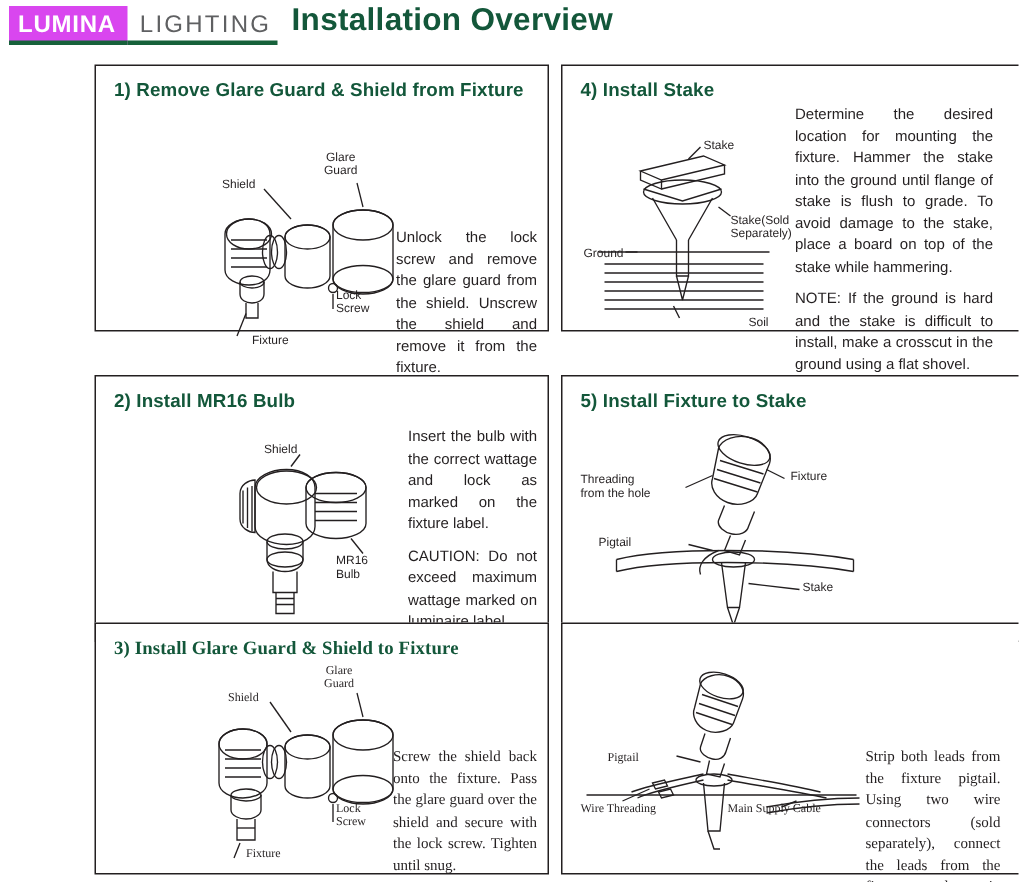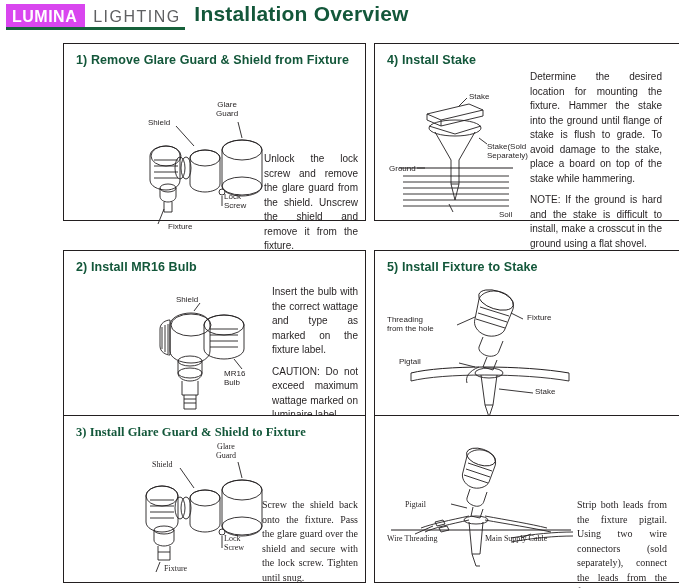--- a/index.html
+++ b/index.html
@@ -202,21 +202,21 @@
           <path d="M126 22 L120 30"></path>
           <path d="M168 88 L160 78"></path>
         </g>
       </svg>
     </div>
     <div class="lbl" style="left:112px; top:44px;">Shield</div>
     <div class="lbl" style="left:160px; top:118px;">MR16
 Bulb</div>
 
     <div class="panel-body just" style="left:208px; top:34px; width:86px;">
-      <p>Insert the bulb with the correct wattage and type as marked on the fixture label.</p>
+      <p>Insert the bulb with the correct wattage and lock as marked on the fixture label.</p>
       <p>CAUTION: Do not exceed maximum wattage marked on luminaire label.</p>
       <p>NOTE: DO NOT touch bulb with bare hands. Use soft cloth to handle bulb.</p>
     </div>
   </div>
 
   <div class="panel col-l row3">
     <div class="panel-title">3) Install Glare Guard &amp; Shield to Fixture</div>
 
     <div class="fig" style="left:8px; top:28px;">
       <svg width="200" height="135" viewBox="0 0 200 135">

